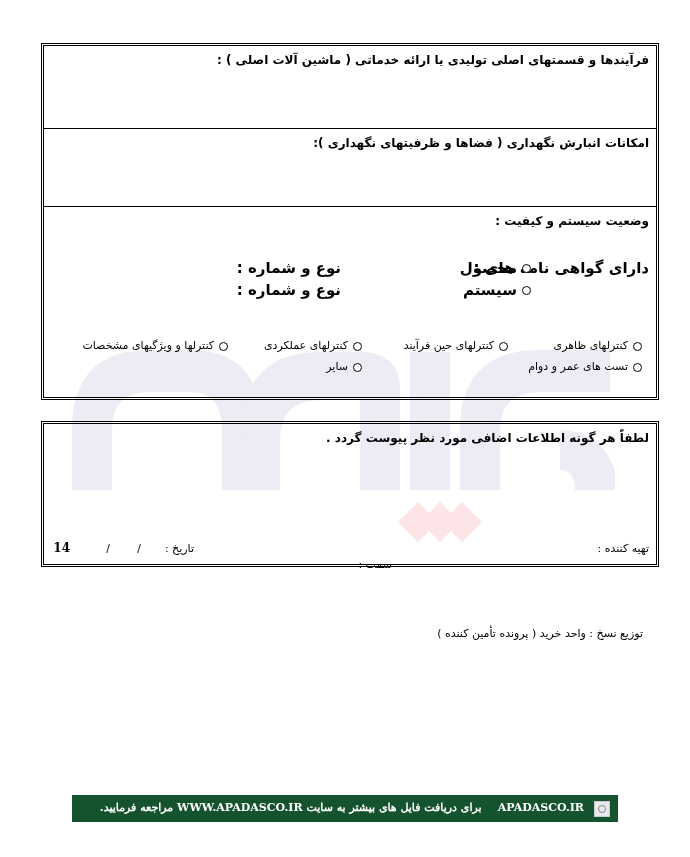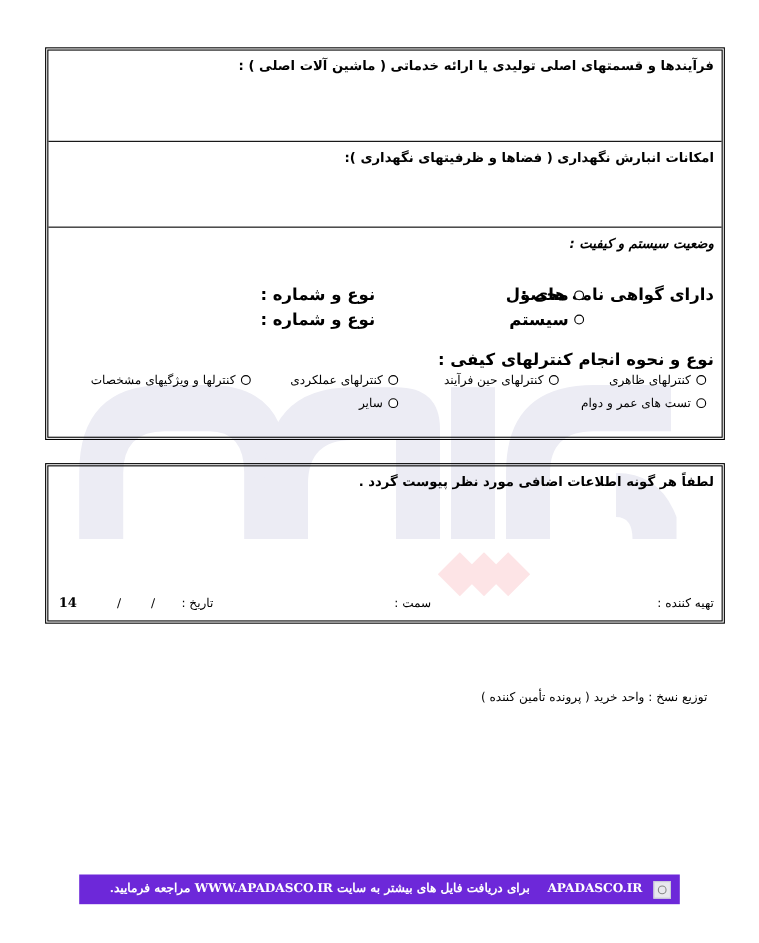--- a/index.html
+++ b/index.html
@@ -14,31 +14,31 @@
     }
     .frame1 { top: 43px; height: 357px; }
     .frame2 { top: 421px; height: 146px; }
     .section { position: relative; box-sizing: border-box; border-bottom: 1px solid #000; }
     .section:last-child { border-bottom: none; }
     .sec1 { height: 83px; }
     .sec2 { height: 78px; }
     .sec3 { height: 190px; }
     .rtl { direction: rtl; text-align: right; }
     .title { position: absolute; right: 7px; font-size: 12px; font-weight: bold; white-space: nowrap; margin-left: 12px; }
-    .t1 { top: 7px; } .t2 { top: 7px; } .t3 { top: 7px; font-style: italic; }
+    .t1 { top: 7px; } .t2 { top: 7px; } .t3 { top: 7px; }
     .abs { position: absolute; white-space: nowrap; }
     .bold { font-weight: bold; font-size: 15px; }
     .reg { font-size: 11px; }
     .radio {
       display: inline-block; width: 7px; height: 7px; border: 1px solid #000; border-radius: 50%;
       vertical-align: middle; margin-left: 5px; background: #fff;
     }
     .bottom-row { position: absolute; bottom: 6px; left: 0; right: 0; height: 16px; font-size: 11px; }
     .banner {
-      position: absolute; left: 72px; top: 795px; width: 546px; height: 27px; background: #6d28d9; z-index: 1;
+      position: absolute; left: 72px; top: 795px; width: 546px; height: 27px; background: #14532d; z-index: 1;
     }
     .banner-icon {
       position: absolute; right: 8px; top: 6px; width: 14px; height: 14px; background: #e8e8ee; border: 1px solid #c9cbd6;
     }
     .banner-icon::after {
       content: ""; position: absolute; left: 3px; top: 3px; width: 6px; height: 6px; border: 1px solid #888; border-radius: 50%;
     }
     .banner-text {
       position: absolute; right: 34px; top: 6px; color: #fff; font-family: "DejaVu Serif", serif;
       font-size: 11px; font-weight: bold; white-space: nowrap; direction: rtl;
@@ -81,21 +81,20 @@
     <div class="abs bold" style="right:125px; top:52px;">
       <span class="radio"></span><span>محصول</span>
     </div>
     <div class="abs bold" style="right:315px; top:52px;">نوع و شماره :</div>
 
     <div class="abs bold" style="right:125px; top:74px;">
       <span class="radio"></span><span>سیستم</span>
     </div>
     <div class="abs bold" style="right:315px; top:74px;">نوع و شماره :</div>
 
-    <div class="abs bold" style="right:7px; top:111px;">نوع و نحوه انجام کنترلهای کیفی :</div>
 
     <div class="abs reg" style="right:14px; top:132px;">
       <span class="radio"></span><span>کنترلهای ظاهری</span>
     </div>
     <div class="abs reg" style="right:148px; top:132px;">
       <span class="radio"></span><span>کنترلهای حین فرآیند</span>
     </div>
     <div class="abs reg" style="right:294px; top:132px;">
       <span class="radio"></span><span>کنترلهای عملکردی</span>
     </div>
@@ -108,21 +107,21 @@
     <div class="abs reg" style="right:294px; top:153px;">
       <span class="radio"></span><span>سایر</span>
     </div>
   </div>
 </div>
 
 <div class="frame frame2 rtl">
   <div class="title" style="top:7px;">لطفاً هر گونه اطلاعات اضافی مورد نظر پیوست گردد .</div>
   <div class="bottom-row">
     <span class="abs" style="right:7px; top:0;">تهیه کننده :</span>
-    <span class="abs" style="right:264px; top:0;">سمت :</span>
+    <span class="abs" style="right:264px; top:16px;">سمت :</span>
     <span class="abs" style="right:462px; top:0;">تاریخ :</span>
     <span class="abs" style="right:515px; top:0;">/</span>
     <span class="abs" style="right:546px; top:0;">/</span>
     <span class="abs" style="right:586px; top:-1px; font-weight:bold; font-family:'DejaVu Serif', serif; font-size:12px;text-align:center;">14</span>
   </div>
 </div>
 
 <div class="abs rtl reg" style="right:47px; top:627px; z-index:1;">توزیع نسخ : واحد خرید ( پرونده تأمین کننده )</div>
 
 <div class="banner">

